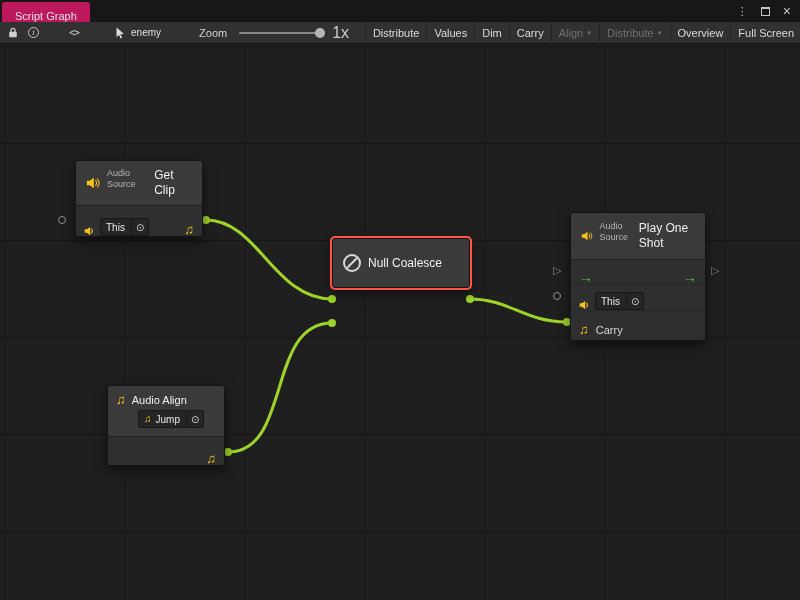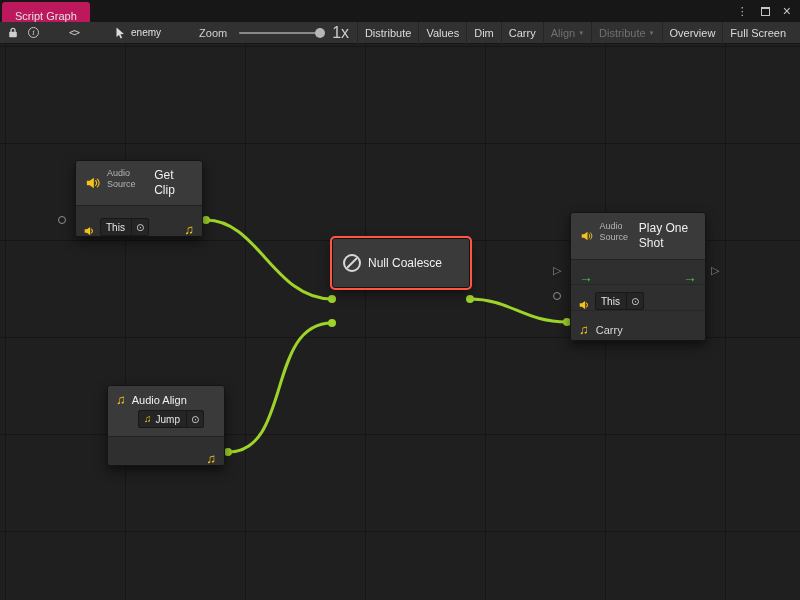--- a/index.html
+++ b/index.html
@@ -140,21 +140,21 @@
         <span>Align</span>
         <span class="caret">▼</span>
       </span>
     <span class="tbtn disabled">
         <span>Distribute</span>
         <span class="caret">▼</span>
       </span>
     <span class="tbtn">
         <span>Overview</span>
       </span>
-    <span class="tbtn" style="padding-right:14px">
+    <span class="tbtn" style="padding-right:6px">
         <span>Full Screen</span>
       </span>
   </div>
 
   <div class="canvas">
 
     <svg class="wires" width="800" height="556">
       <path d="M206,176 C258,176 274,255 332,255"></path>
       <path d="M228,408 C292,408 266,279 332,279"></path>
       <path d="M470,255 C510,255 524,278 567,278"></path>

